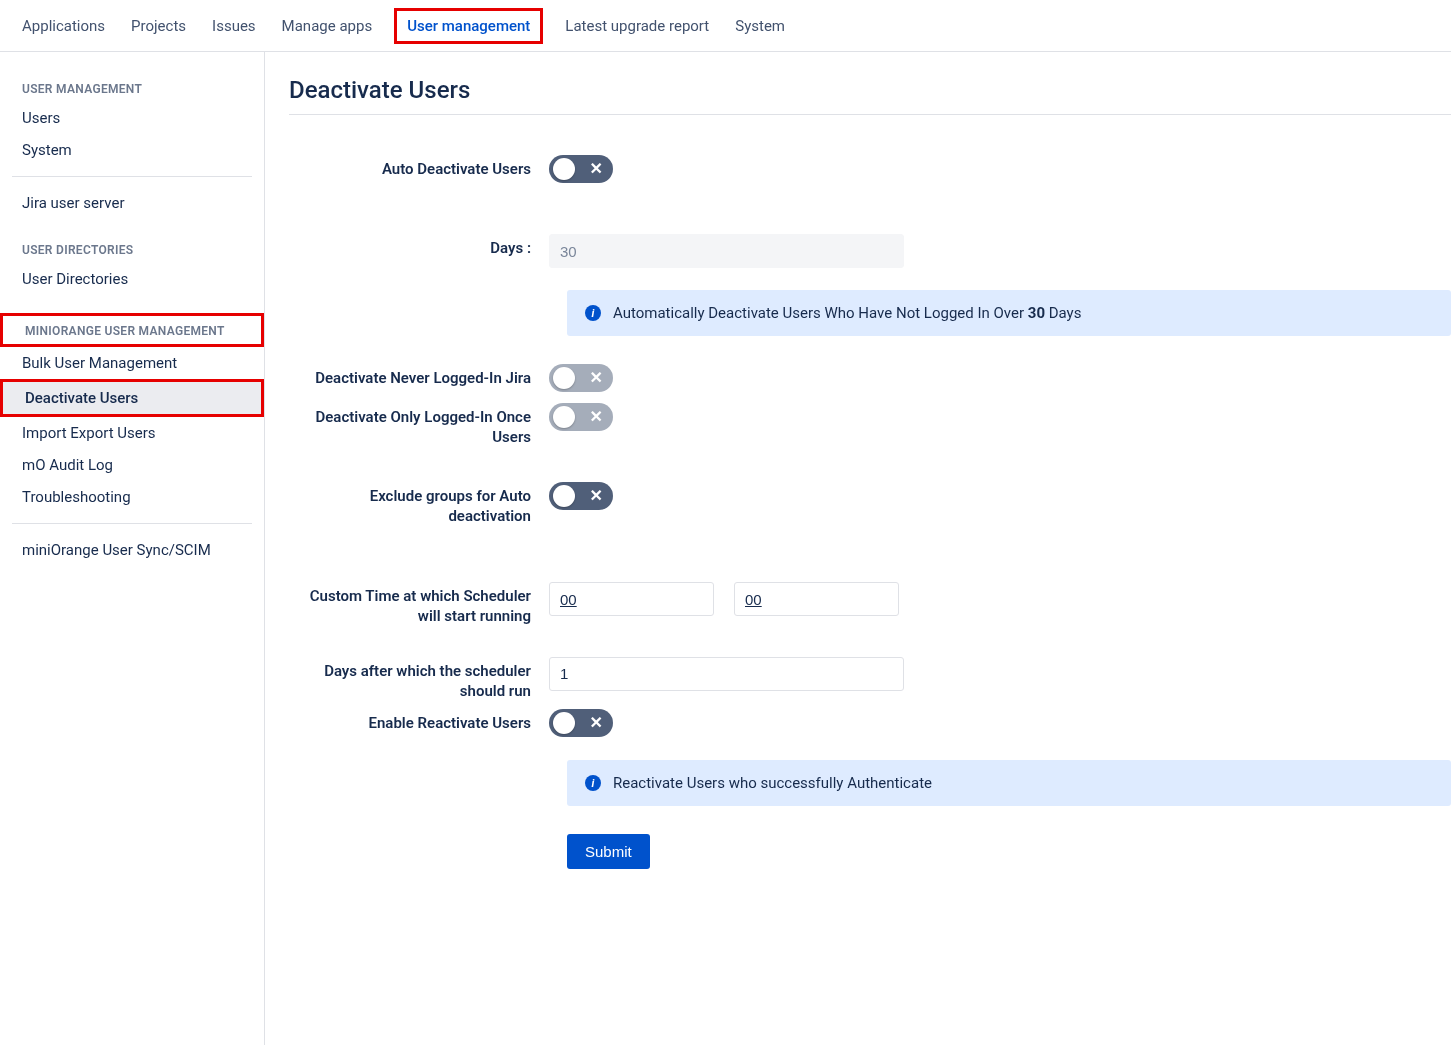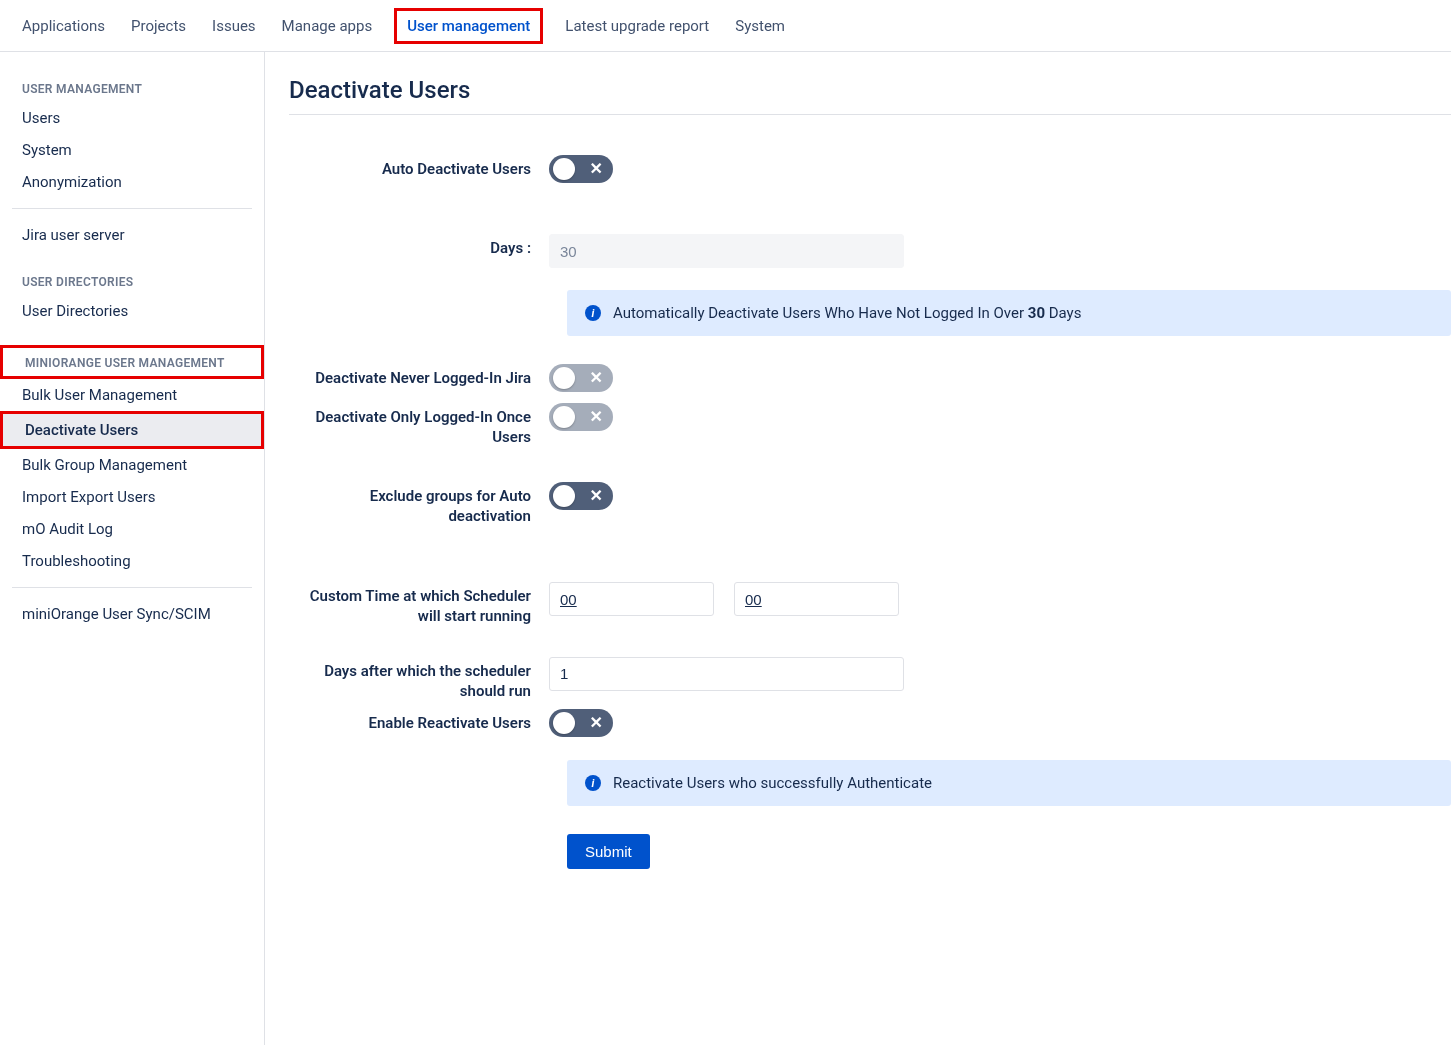--- a/index.html
+++ b/index.html
@@ -205,31 +205,29 @@
   <div class="topnav-item">Latest upgrade report</div>
   <div class="topnav-item">System</div>
 </nav>
 
 <div class="layout">
 
   <aside class="sidebar">
     <div class="side-section-title">USER MANAGEMENT</div>
     <div class="side-item">Users</div>
     <div class="side-item">System</div>
-    <div class="side-item">Anonymization</div>
     <hr class="side-divider">
     <div class="side-item">Jira user server</div>
 
     <div class="side-section-title" style="margin-top:14px;">USER DIRECTORIES</div>
     <div class="side-item">User Directories</div>
 
     <div class="side-section-title highlight" style="margin-top:18px;">MINIORANGE USER MANAGEMENT</div>
     <div class="side-item">Bulk User Management</div>
     <div class="side-item active highlight">Deactivate Users</div>
-    <div class="side-item">Bulk Group Management</div>
     <div class="side-item">Import Export Users</div>
     <div class="side-item">mO Audit Log</div>
     <div class="side-item">Troubleshooting</div>
     <hr class="side-divider">
     <div class="side-item">miniOrange User Sync/SCIM</div>
   </aside>
 
   <main class="main">
     <h1 class="page-title">Deactivate Users</h1>
 

